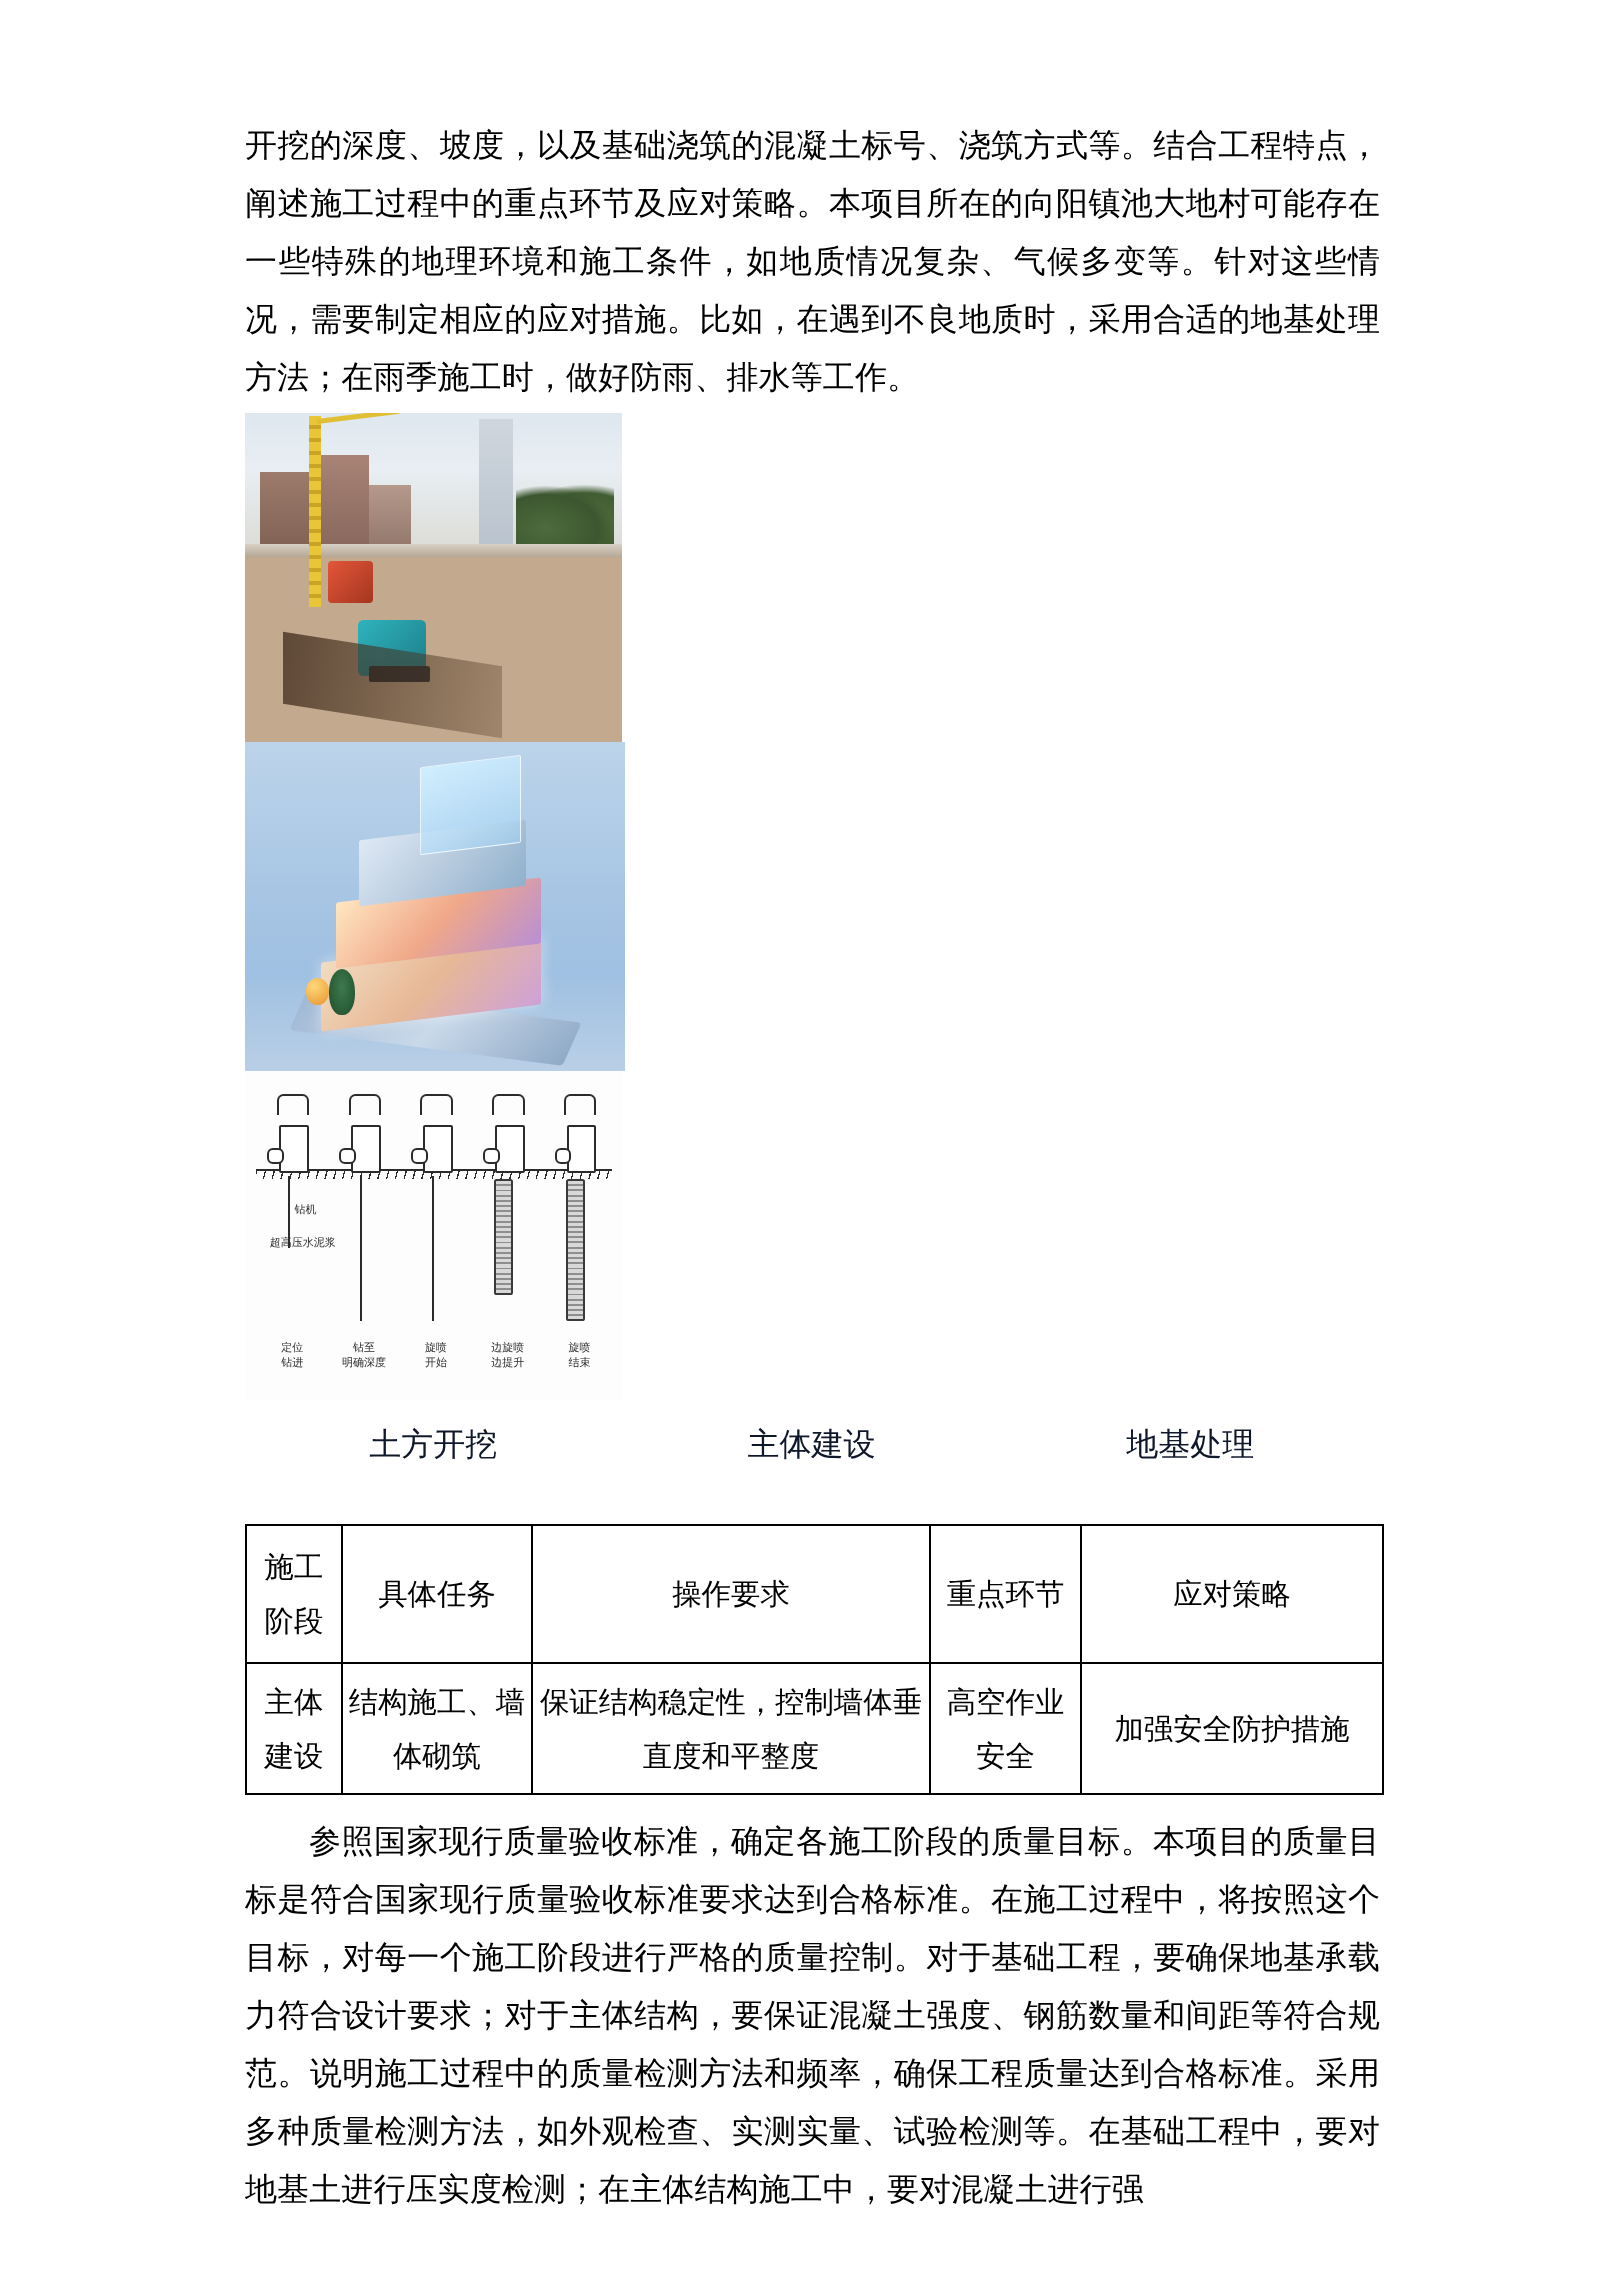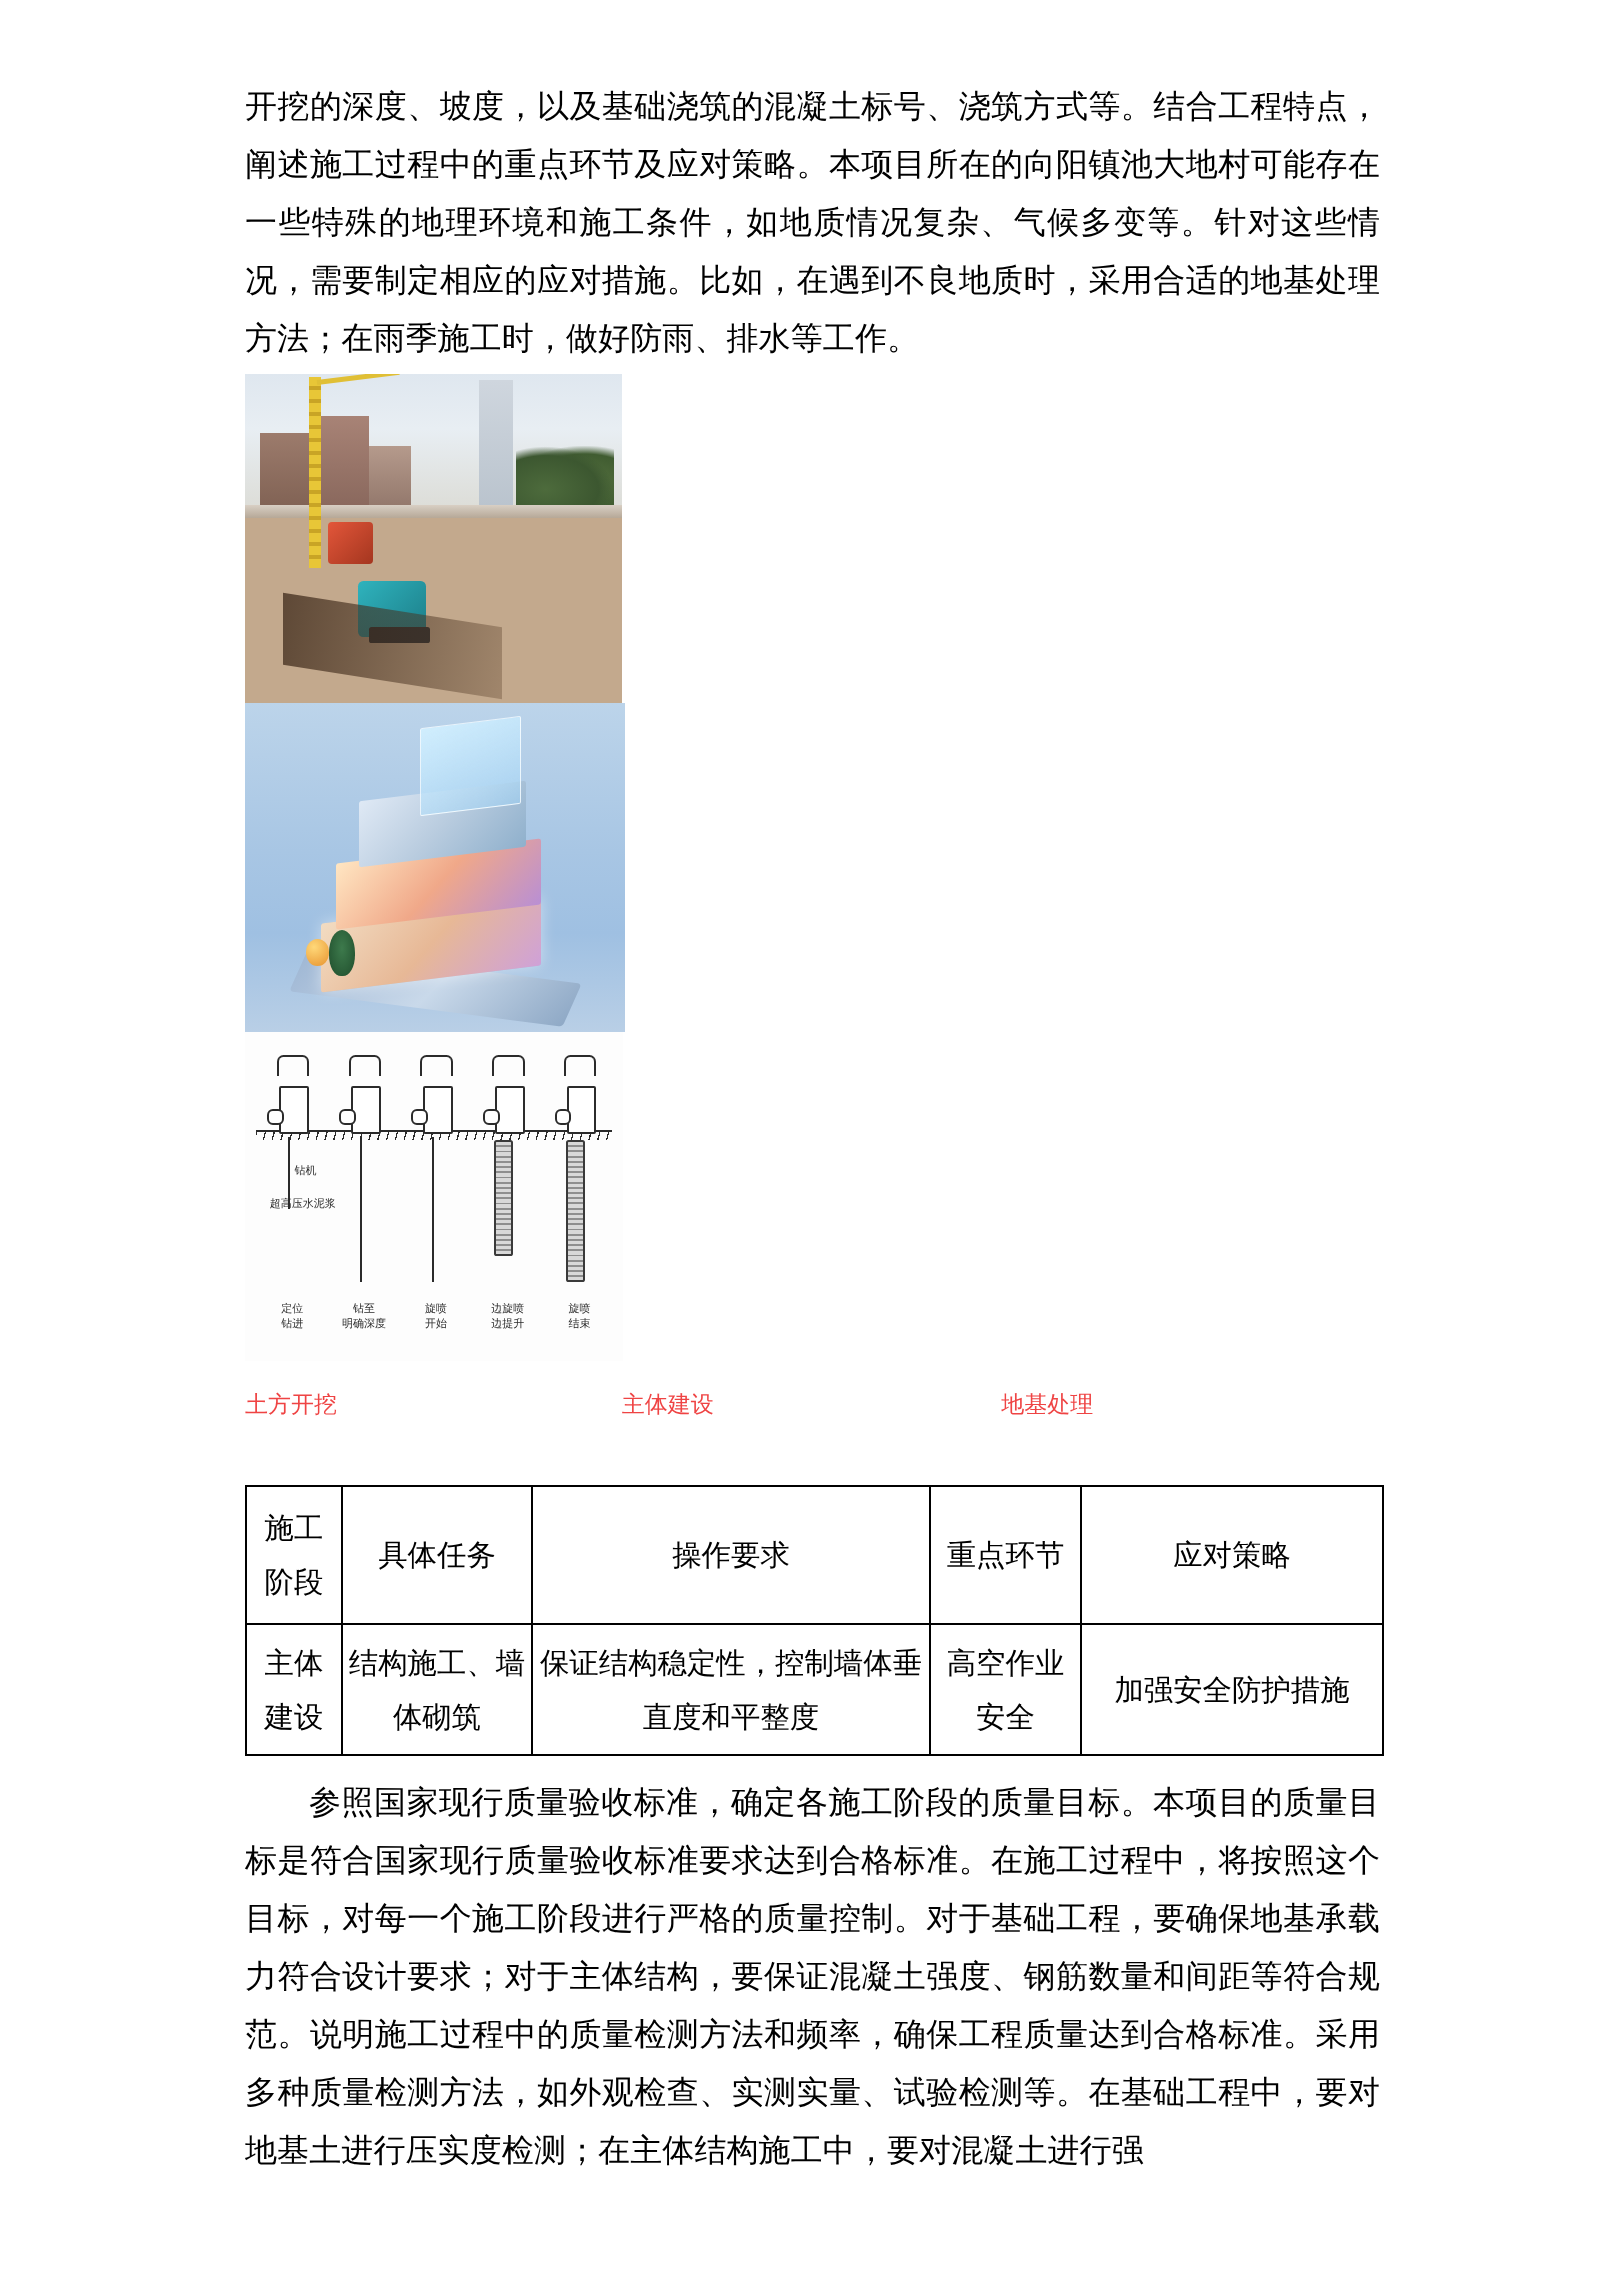--- a/index.html
+++ b/index.html
@@ -31,21 +31,21 @@
     font-size: 32px;
     line-height: 58px;
     text-align: justify;
     text-justify: inter-ideograph;
     letter-spacing: 0.1px;
     margin: 0;
     color: #000;
   }
   .para.indent { text-indent: 64px; }
 
-  .block-top { padding-top: 77px; }
+  .block-top { padding-top: 116px; }
 
   
   .figures {
     display: flex;
     flex-direction: column;
     align-items: flex-start;
     margin-top: 6.5px;
     width: 1134px;
   }
   .fig {
@@ -223,23 +223,24 @@
     font-family:"Liberation Sans", sans-serif;
     white-space: pre-line;
   }
 
   .caption-row {
     display:flex;
     width: 1134px;
     margin-top: 22px;
   }
   .caption {
-    font-size: 23px;
+    font-size: 32px;
     line-height: 44px;
-    color:#ef4444;
+    text-align: center;
+    color:#0f172a;
   }
 
   
   .tbl-wrap { margin-top: 58px; }
   table.tbl {
     border-collapse: collapse;
     width: 1135px;
     table-layout: fixed;
   }
   table.tbl td {

